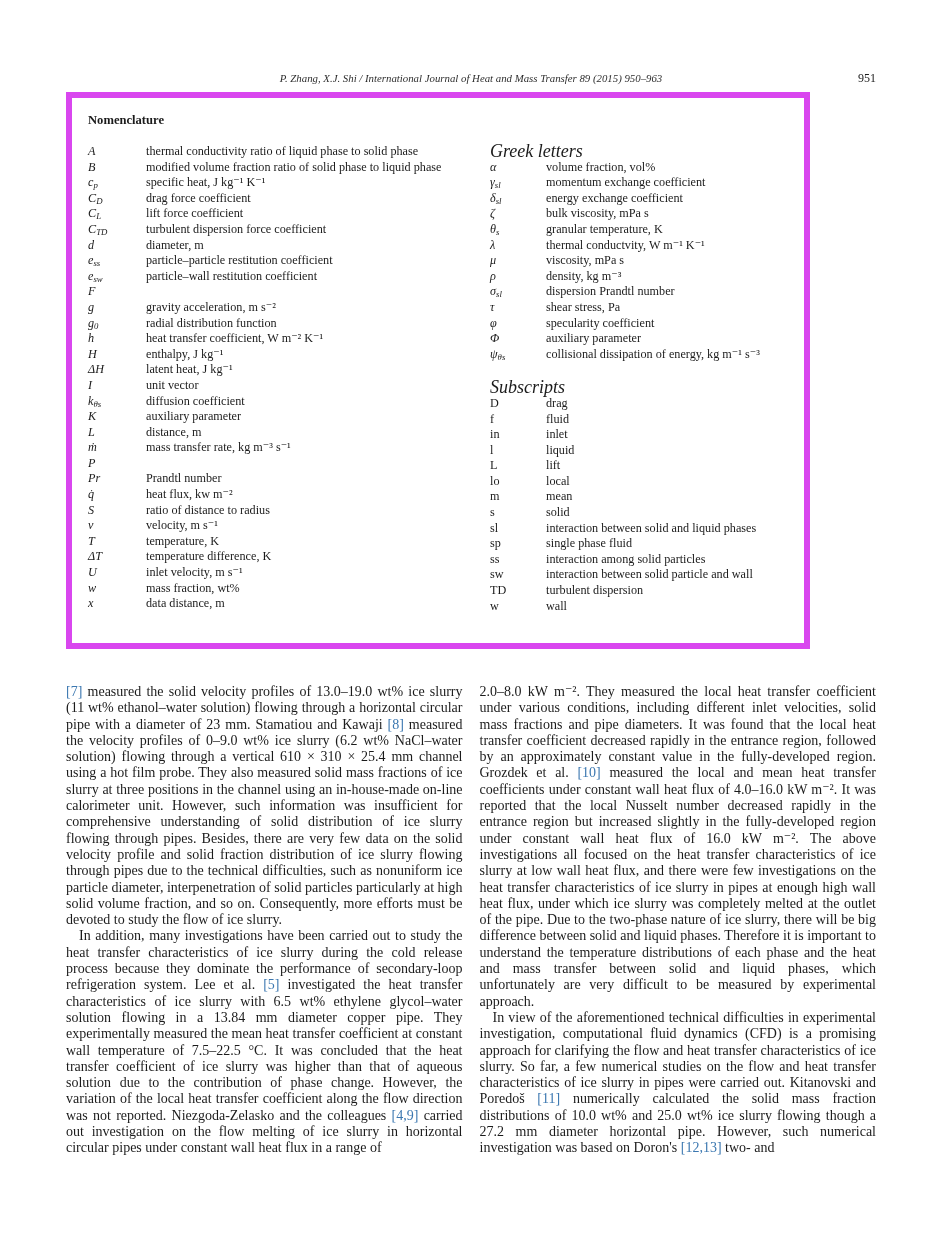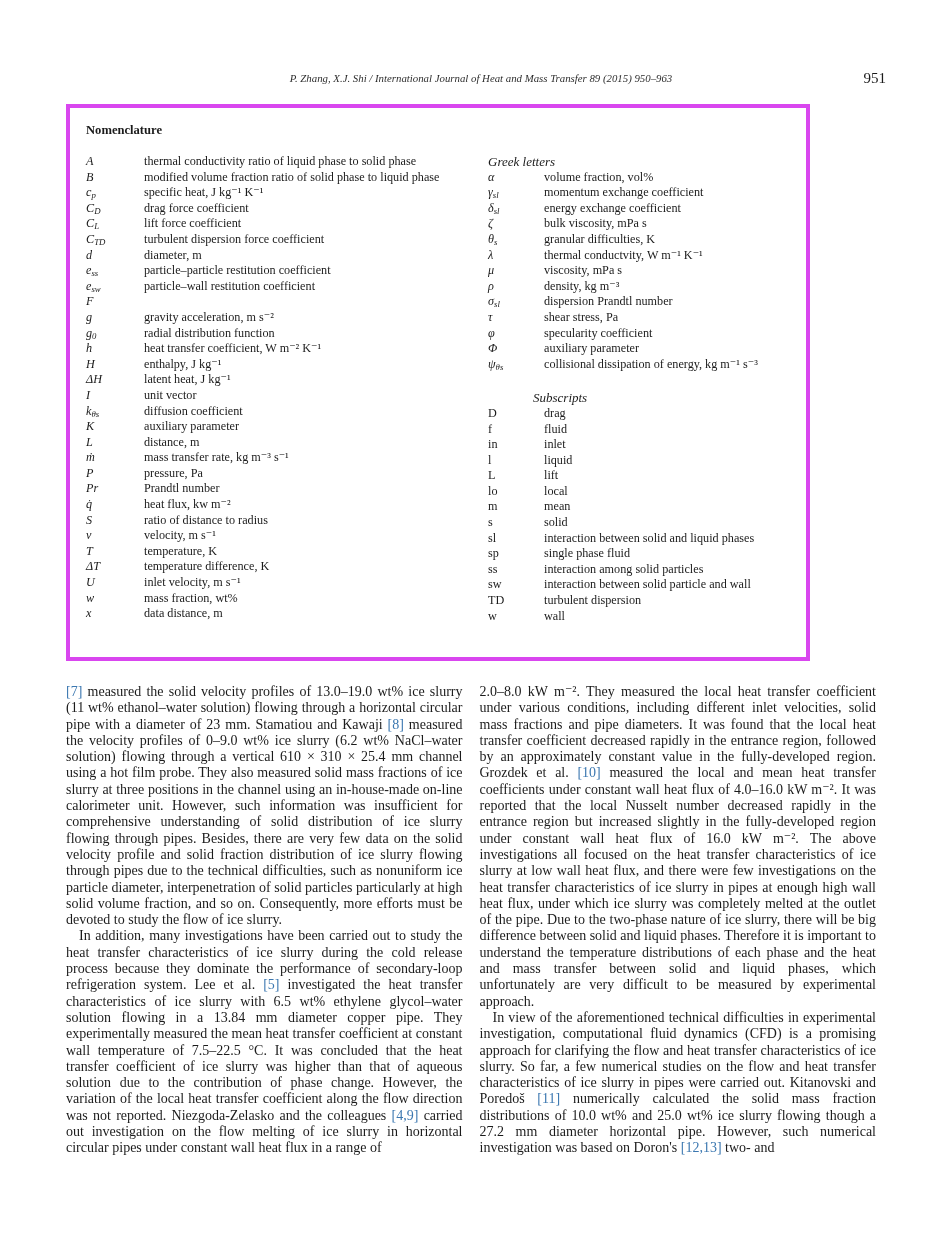--- a/index.html
+++ b/index.html
@@ -9,46 +9,46 @@
   html,body{margin:0;padding:0;}
   body{
     width:925px;height:1234px;background:#ffffff;
     font-family:"Liberation Serif","DejaVu Serif",serif;
     color:var(--text-color);
     -webkit-font-smoothing:antialiased;
   }
   .page{position:relative;width:925px;height:1234px;background:#fff;overflow:hidden;}
 
   
-  .header{position:absolute;top:71px;left:76px;width:810px;height:15px;}
+  .header{position:absolute;top:71px;left:66px;width:810px;height:15px;}
   .running-head{
     position:absolute;left:0;right:0;text-align:center;
     font-style:italic;font-size:10.8px;line-height:14px;color:#2e2e2e;
   }
   .page-number{
-    position:absolute;right:0;top:0;font-size:15px;line-height:14px;color:#1b1b1b;
+    position:absolute;right:0;top:0;font-size:12px;line-height:14px;color:#1b1b1b;
   }
 
   
   .nomenclature{
-    position:absolute;top:104px;left:66px;width:744px;height:557px;
-    border:4px solid #d946ef;padding:12px 16px 0 16px;box-sizing:border-box;
+    position:absolute;top:92px;left:66px;width:744px;height:557px;
+    border:6px solid #d946ef;padding:12px 16px 0 16px;box-sizing:border-box;
   }
   .nom-title{font-weight:bold;font-size:12.6px;line-height:16px;margin:2px 0 16px 0;}
   .nom-columns{display:flex;}
   .nom-col-left{flex:0 0 402px;}
   .nom-col-right{flex:1;}
   .nom-row{display:flex;font-size:12.2px;line-height:15.6px;}
   .nom-sym{flex:0 0 58px;font-style:italic;}
   .nom-col-right .nom-sym{flex:0 0 56px;}
   .nom-list.subs .nom-sym{font-style:normal;}
   .nom-def{flex:1;}
   sub{font-size:0.72em;line-height:0;vertical-align:-0.28em;font-style:inherit;}
-  .nom-section-title{font-style:italic;font-size:13px;line-height:15.6px;}
-  .subs-title{margin-top:18px;margin-left:45px;}
+  .nom-section-title{font-style:italic;font-size:18px;line-height:15.6px;}
+  .subs-title{margin-top:18px;}
 
   
   .body-text{
     position:absolute;top:684px;left:66px;width:810px;
     display:flex;gap:17px;
   }
   .text-col{flex:1;font-size:14px;line-height:16.3px;text-align:justify;}
   p.body-para{margin:0;}
   p.body-para.indent{text-indent:13px;}
   .cite{color:var(--link-color);cursor:pointer;}
@@ -141,21 +141,20 @@
           <div class="nom-row">
             <span class="nom-sym">L</span>
             <span class="nom-def">distance, m</span>
           </div>
           <div class="nom-row">
             <span class="nom-sym">ṁ</span>
             <span class="nom-def">mass transfer rate, kg m⁻³ s⁻¹</span>
           </div>
           <div class="nom-row">
             <span class="nom-sym">P</span>
-            <span class="nom-def">pressure, Pa</span>
           </div>
           <div class="nom-row">
             <span class="nom-sym">Pr</span>
             <span class="nom-def">Prandtl number</span>
           </div>
           <div class="nom-row">
             <span class="nom-sym">q̇</span>
             <span class="nom-def">heat flux, kw m⁻²</span>
           </div>
           <div class="nom-row">
@@ -201,21 +200,21 @@
             <div class="nom-row">
               <span class="nom-sym">δ<sub>sl</sub></span>
               <span class="nom-def">energy exchange coefficient</span>
             </div>
             <div class="nom-row">
               <span class="nom-sym">ζ</span>
               <span class="nom-def">bulk viscosity, mPa s</span>
             </div>
             <div class="nom-row">
               <span class="nom-sym">θ<sub>s</sub></span>
-              <span class="nom-def">granular difficulties, K</span>
+              <span class="nom-def">granular temperature, K</span>
             </div>
             <div class="nom-row">
               <span class="nom-sym">λ</span>
               <span class="nom-def">thermal conductvity, W m⁻¹ K⁻¹</span>
             </div>
             <div class="nom-row">
               <span class="nom-sym">μ</span>
               <span class="nom-def">viscosity, mPa s</span>
             </div>
             <div class="nom-row">

